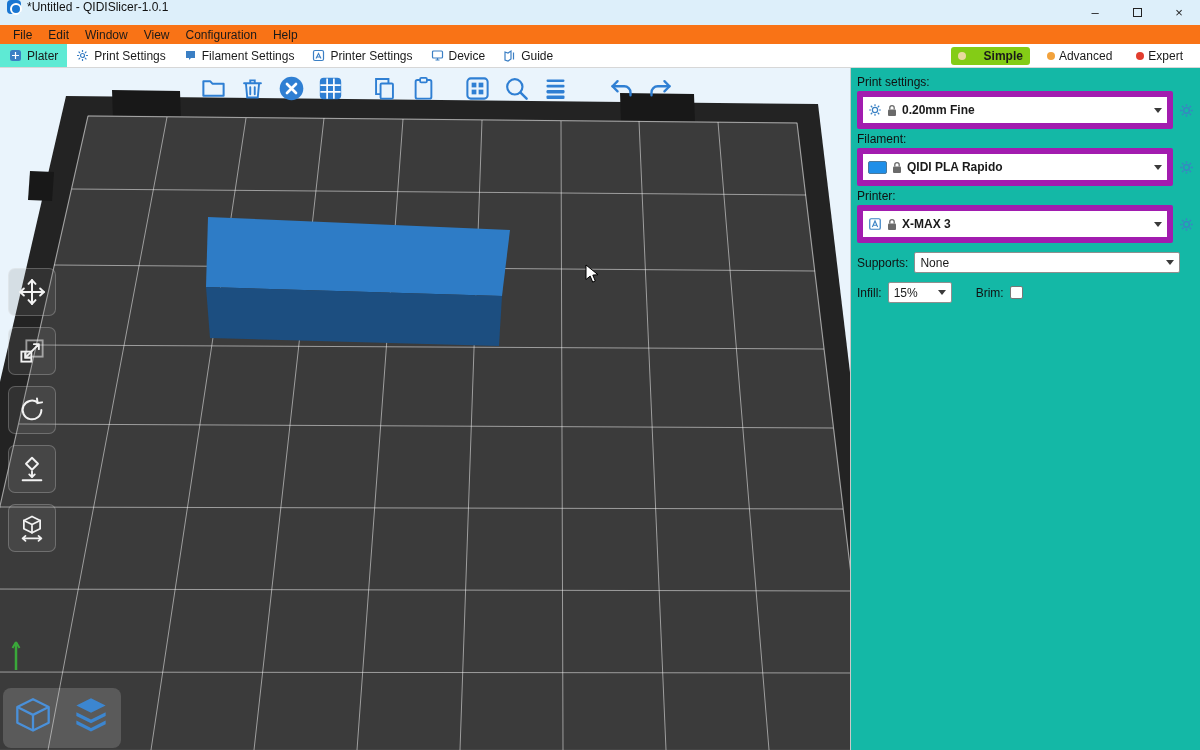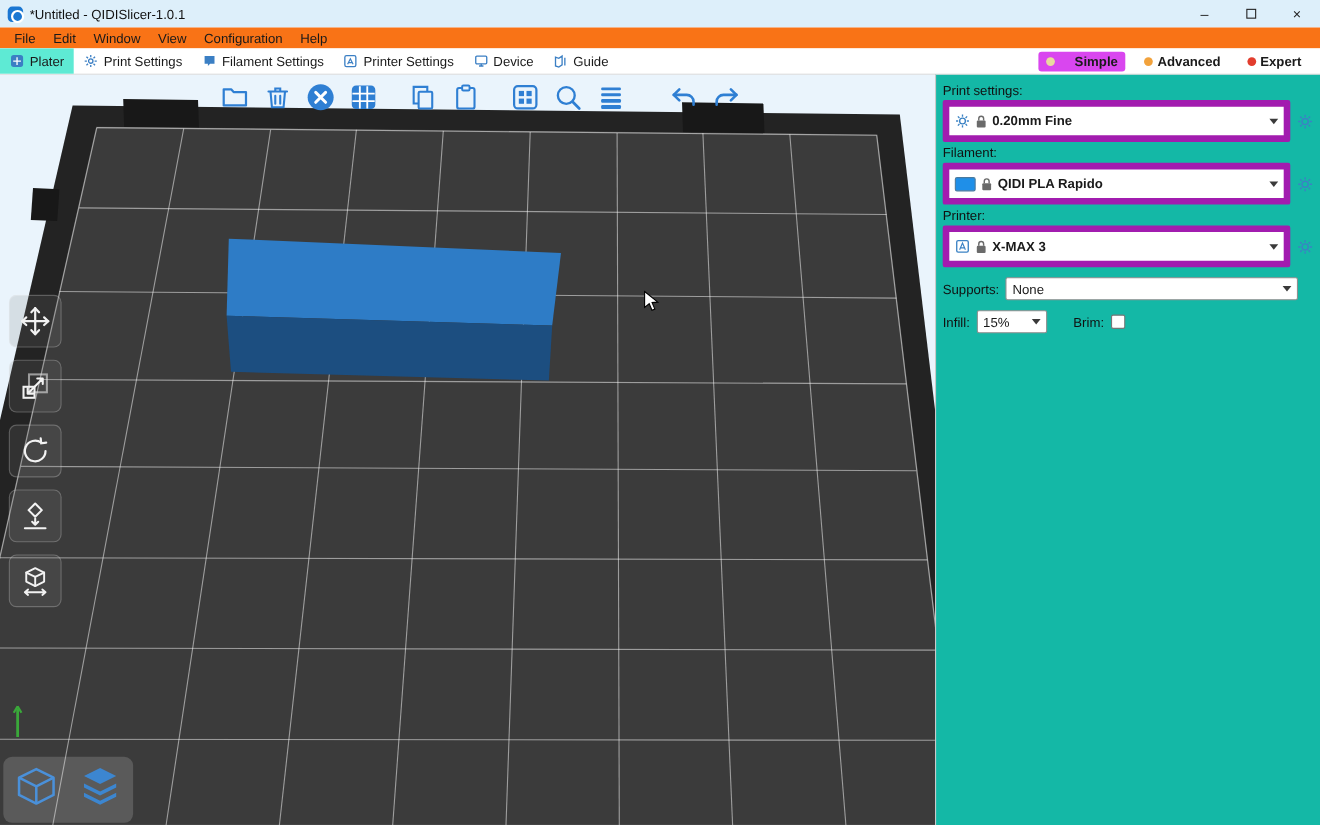--- a/index.html
+++ b/index.html
@@ -1,40 +1,40 @@
 <!DOCTYPE html>
 <html><head>
 <meta charset="utf-8">
 <style>
   * { box-sizing: border-box; margin: 0; padding: 0; }
   html, body { width: 1200px; height: 750px; overflow: hidden; }
   body { font-family: "Liberation Sans", sans-serif; font-size: 12px; color: #1a1a1a; }
   .app { position: relative; width: 1200px; height: 750px; background: #fff; }
 
   
-  .titlebar { height: 25px; background: #ddeffa; display: flex; align-items: center; padding-left: 7px; }
+  .titlebar { height: 25px; background: #ddeffa; display: flex; padding-left: 7px; }
   .app-icon { width: 14px; height: 14px; border-radius: 4px; background: #1976d2; position: relative; margin-right: 6px; }
   .app-icon::after { content: ""; position: absolute; left: 3px; top: 3px; width: 8px; height: 8px; border-radius: 50%; border: 2px solid #fff; }
   .title-text { font-size: 12px; color: #111; }
   .win-controls { margin-left: auto; display: flex; height: 25px; }
   .win-btn { width: 42px; height: 25px; display: flex; align-items: center; justify-content: center; font-size: 13px; color: #222; }
   .max-glyph { width: 9px; height: 9px; border: 1px solid #222; display: inline-block; }
 
   
   .menubar { height: 19px; background: #f97316; display: flex; align-items: center; padding-left: 5px; }
   .menu-item { padding: 2px 8px; cursor: default; }
 
   
   .tabbar { height: 24px; background: #fff; border-bottom: 1px solid #d7d7d7; display: flex; align-items: stretch; }
   .tab { display: flex; align-items: center; gap: 5px; padding: 0 9px; cursor: default; }
   .tab.selected { background: #5eead4; align-items: center; }
   .tab svg { width: 13px; height: 13px; }
   .modes { margin-left: auto; display: flex; align-items: center; gap: 10px; padding-right: 10px; }
-  .mode { display: flex; align-items: center; gap: 4px; padding: 2px 7px; border-radius: 3px; font-weight: bold; }
-  .mode.selected { background: #d946ef; font-weight: bold; gap: 18px; }
+  .mode { display: flex; align-items: center; gap: 4px; padding: 2px 7px; border-radius: 3px; }
+  .mode.selected { background: #84cc16; font-weight: bold; gap: 18px; }
   .dot { width: 8px; height: 8px; border-radius: 50%; display: inline-block; }
   .dot-simple { background: #e9d9a0; }
   .dot-advanced { background: #f2a23c; }
   .dot-expert { background: #e23d2e; }
 
   
   .main { position: absolute; top: 68px; left: 0; right: 0; bottom: 0; display: flex; }
   .viewport { position: relative; width: 850px; height: 682px; background: #eaf4fc; overflow: hidden; }
   .plate-svg { position: absolute; left: 0; top: 0; }
 

